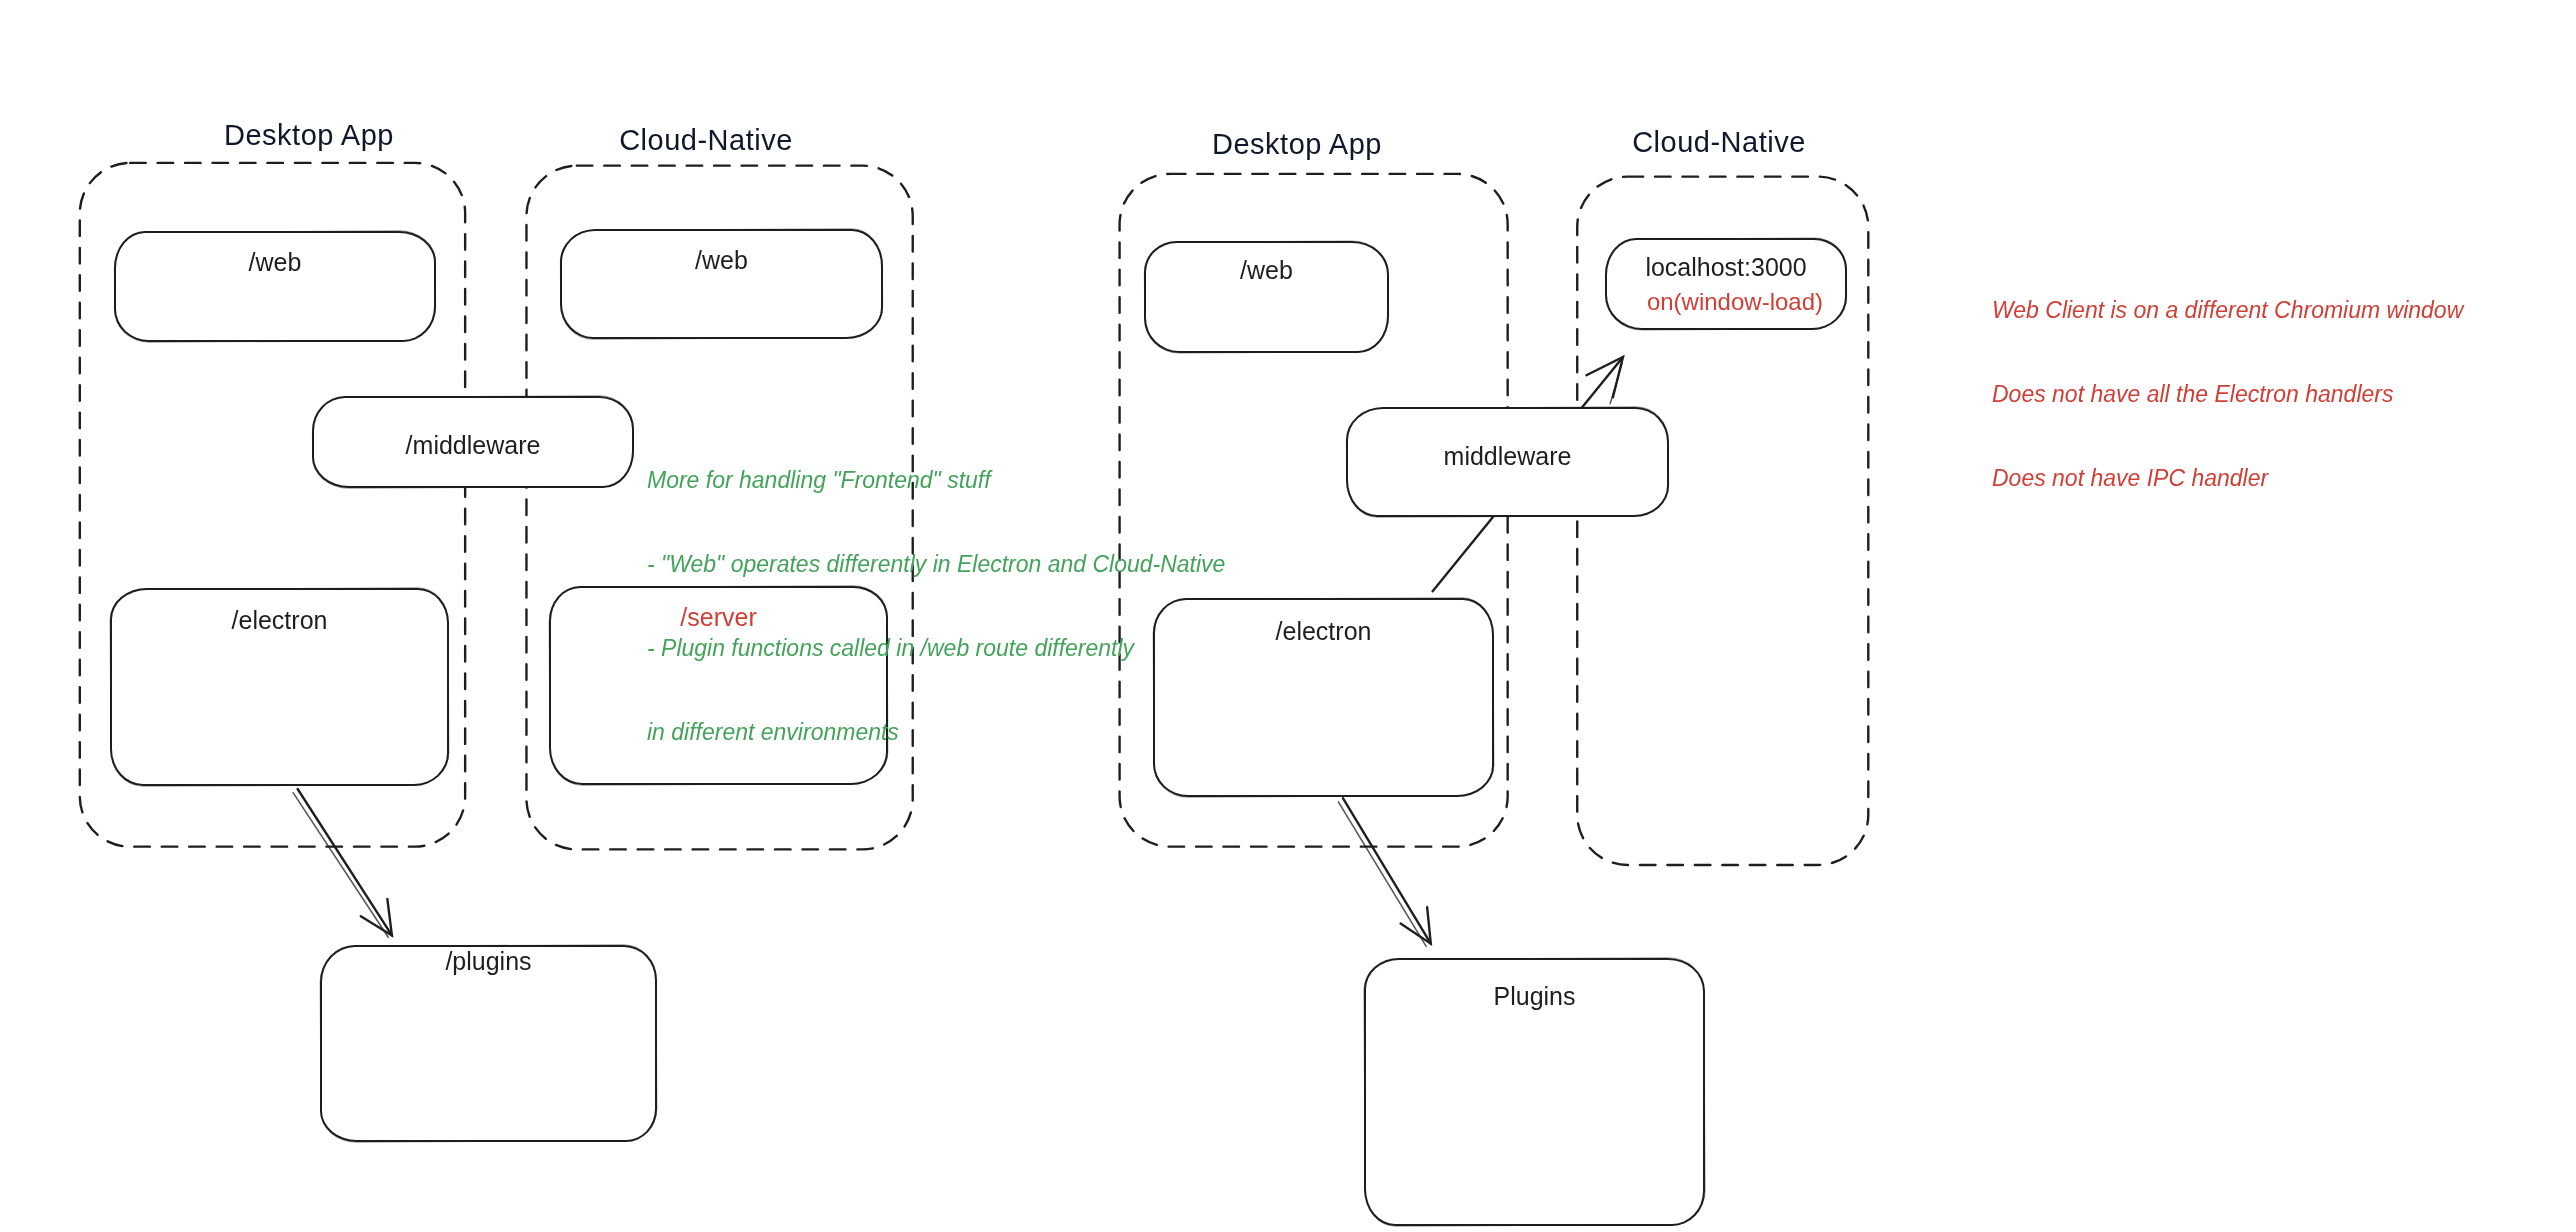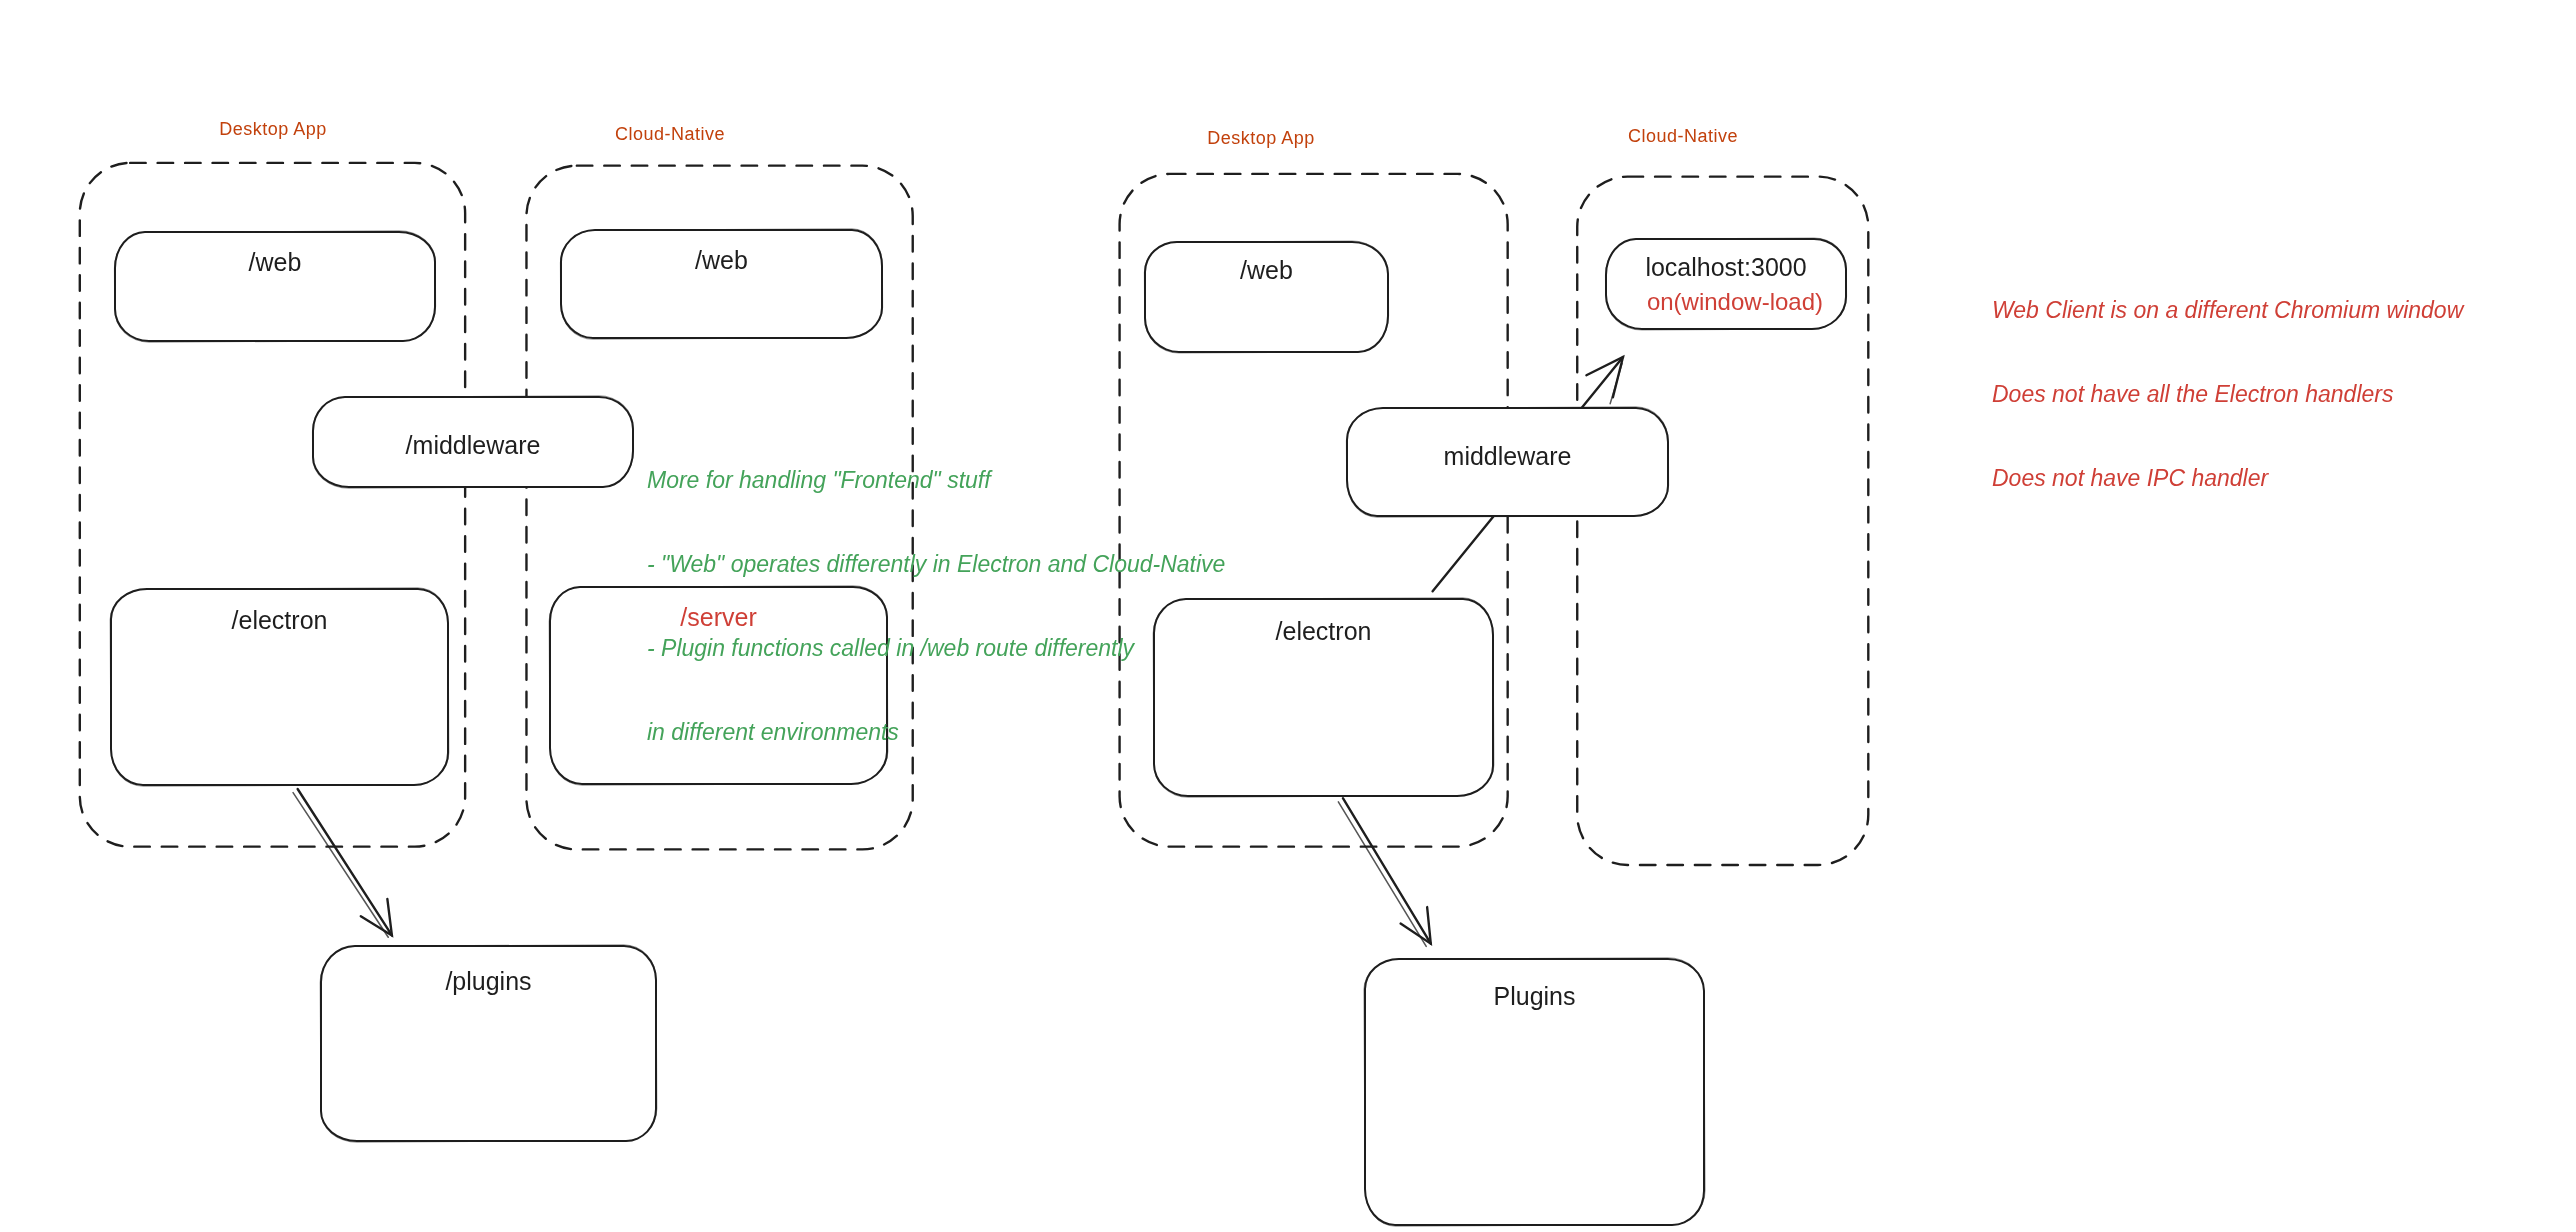--- a/index.html
+++ b/index.html
@@ -8,24 +8,25 @@
     width:2576px;height:1232px;
     background:#ffffff;
     overflow:hidden;
     font-family:"Liberation Sans","DejaVu Sans",sans-serif;
     color:#1e1e1e;
   }
   #shapes{position:absolute;left:0;top:0;width:2576px;height:1232px;}
   .zone-label{
     position:absolute;
     transform:translateX(-50%);
-    font-size:18px;
+    font-size:29px;
     letter-spacing:0.5px;
     white-space:nowrap;
-    color:#c2410c;
+    color:#0f172a;
+    margin-left:36px;
   }
   .box{
     position:absolute;
     box-sizing:border-box;
     border:2.4px solid #1e1e1e;
     background:#ffffff;
     text-align:center;
     font-size:25px;
     color:#1e1e1e;
   }
@@ -106,21 +107,21 @@
   </div>
 
   <div class="box" style="left:110px;top:588px;width:339px;height:198px;padding-top:15.6px;border-radius:37px 31px 35px 33px / 31px 35px 33px 37px;">
     <div class="lbl">/electron</div>
   </div>
 
   <div class="box" style="left:549px;top:586px;width:339px;height:199px;padding-top:14.6px;border-radius:31px 35px 37px 33px / 35px 31px 33px 37px;">
     <div class="lbl red-text">/server</div>
   </div>
 
-  <div class="box" style="left:320px;top:945px;width:337px;height:197px;padding-top:20px;border-radius:35px 33px 31px 37px / 37px 35px 33px 31px;">
+  <div class="box" style="left:320px;top:945px;width:337px;height:197px;border-radius:35px 33px 31px 37px / 37px 35px 33px 31px;">
     <div class="lbl">/plugins</div>
   </div>
 
   <div class="note note-green" style="left:647px;top:410px;">
     <div>More for handling "Frontend" stuff</div>
     <div>- "Web" operates differently in Electron and Cloud-Native</div>
     <div>- Plugin functions called in /web route differently</div>
     <div>in different environments</div>
   </div>
 

